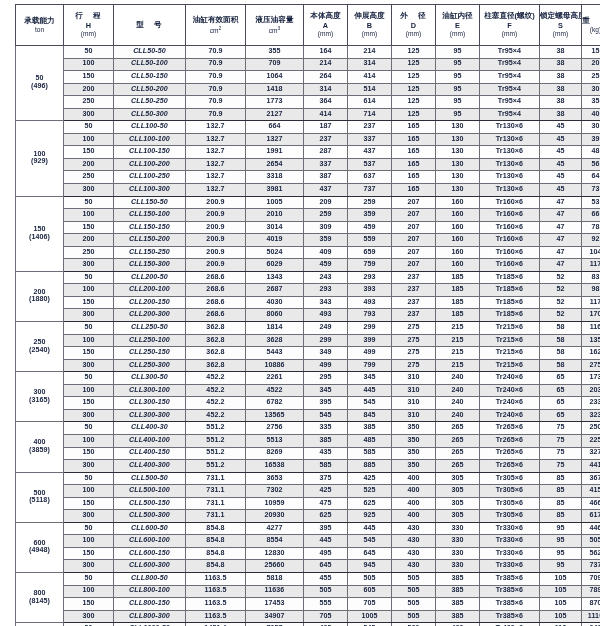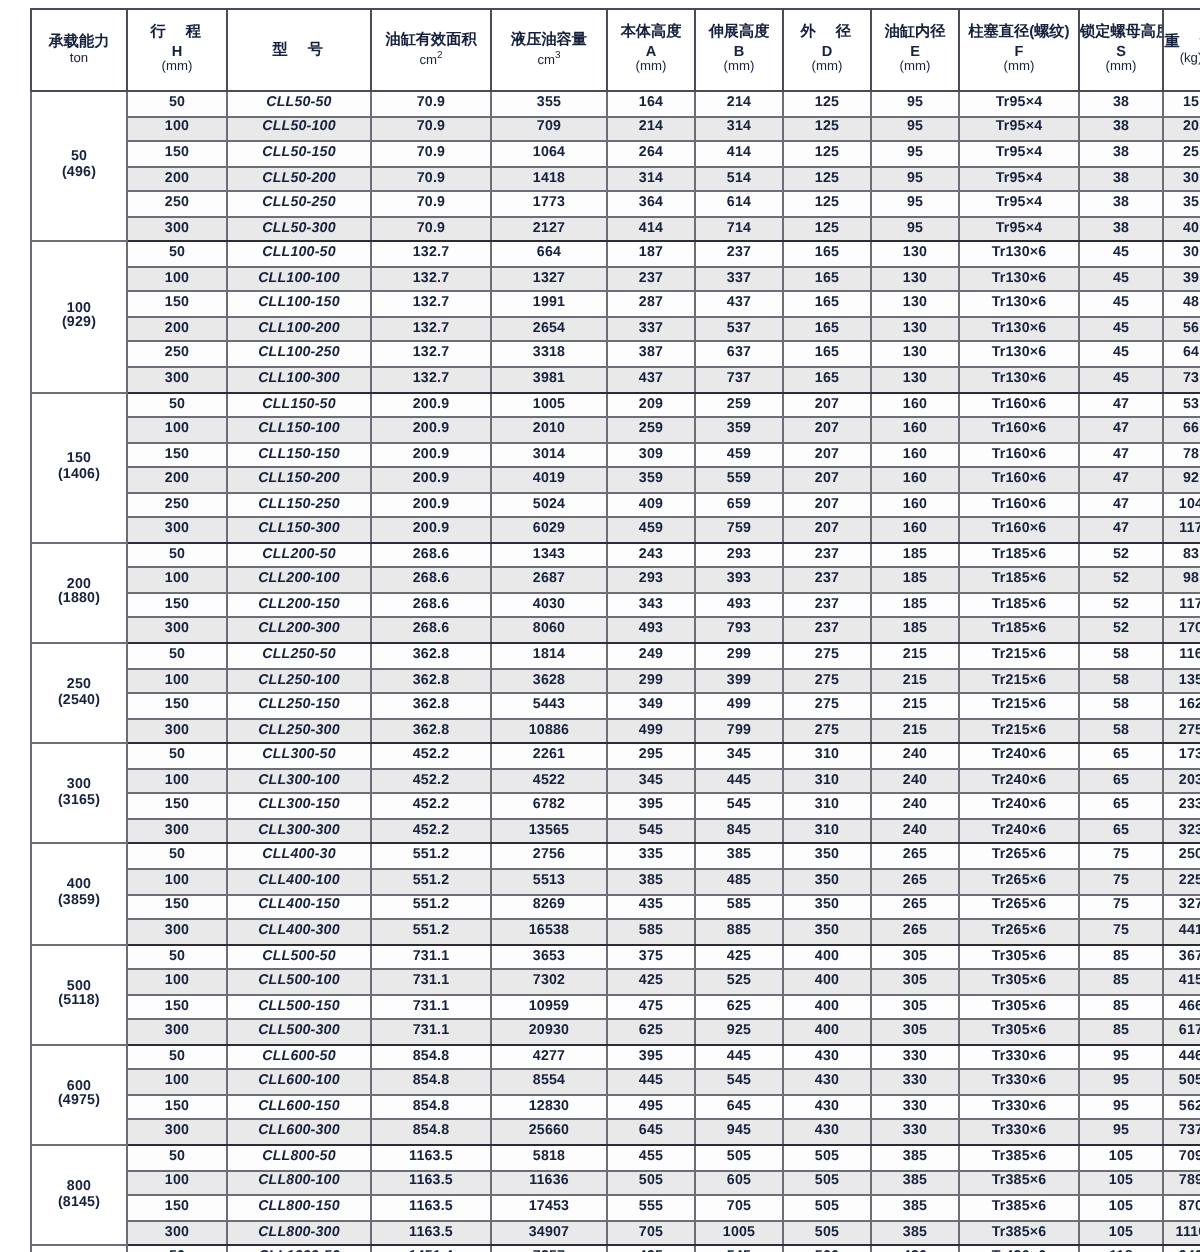--- a/index.html
+++ b/index.html
@@ -711,21 +711,21 @@
           <td>925</td>
           <td>400</td>
           <td>305</td>
           <td>Tr305×6</td>
           <td>85</td>
           <td>617</td>
         </tr>
         <tr>
           <td class="cap-cell" rowspan="4">
             <span class="cap-ton">600</span>
-            <span class="cap-kn">(4975)</span>
+            <span class="cap-kn">(4948)</span>
           </td>
           <td>50</td>
           <td class="model">CLL600-50</td>
           <td>854.8</td>
           <td>4277</td>
           <td>395</td>
           <td>445</td>
           <td>430</td>
           <td>330</td>
           <td>Tr330×6</td>

